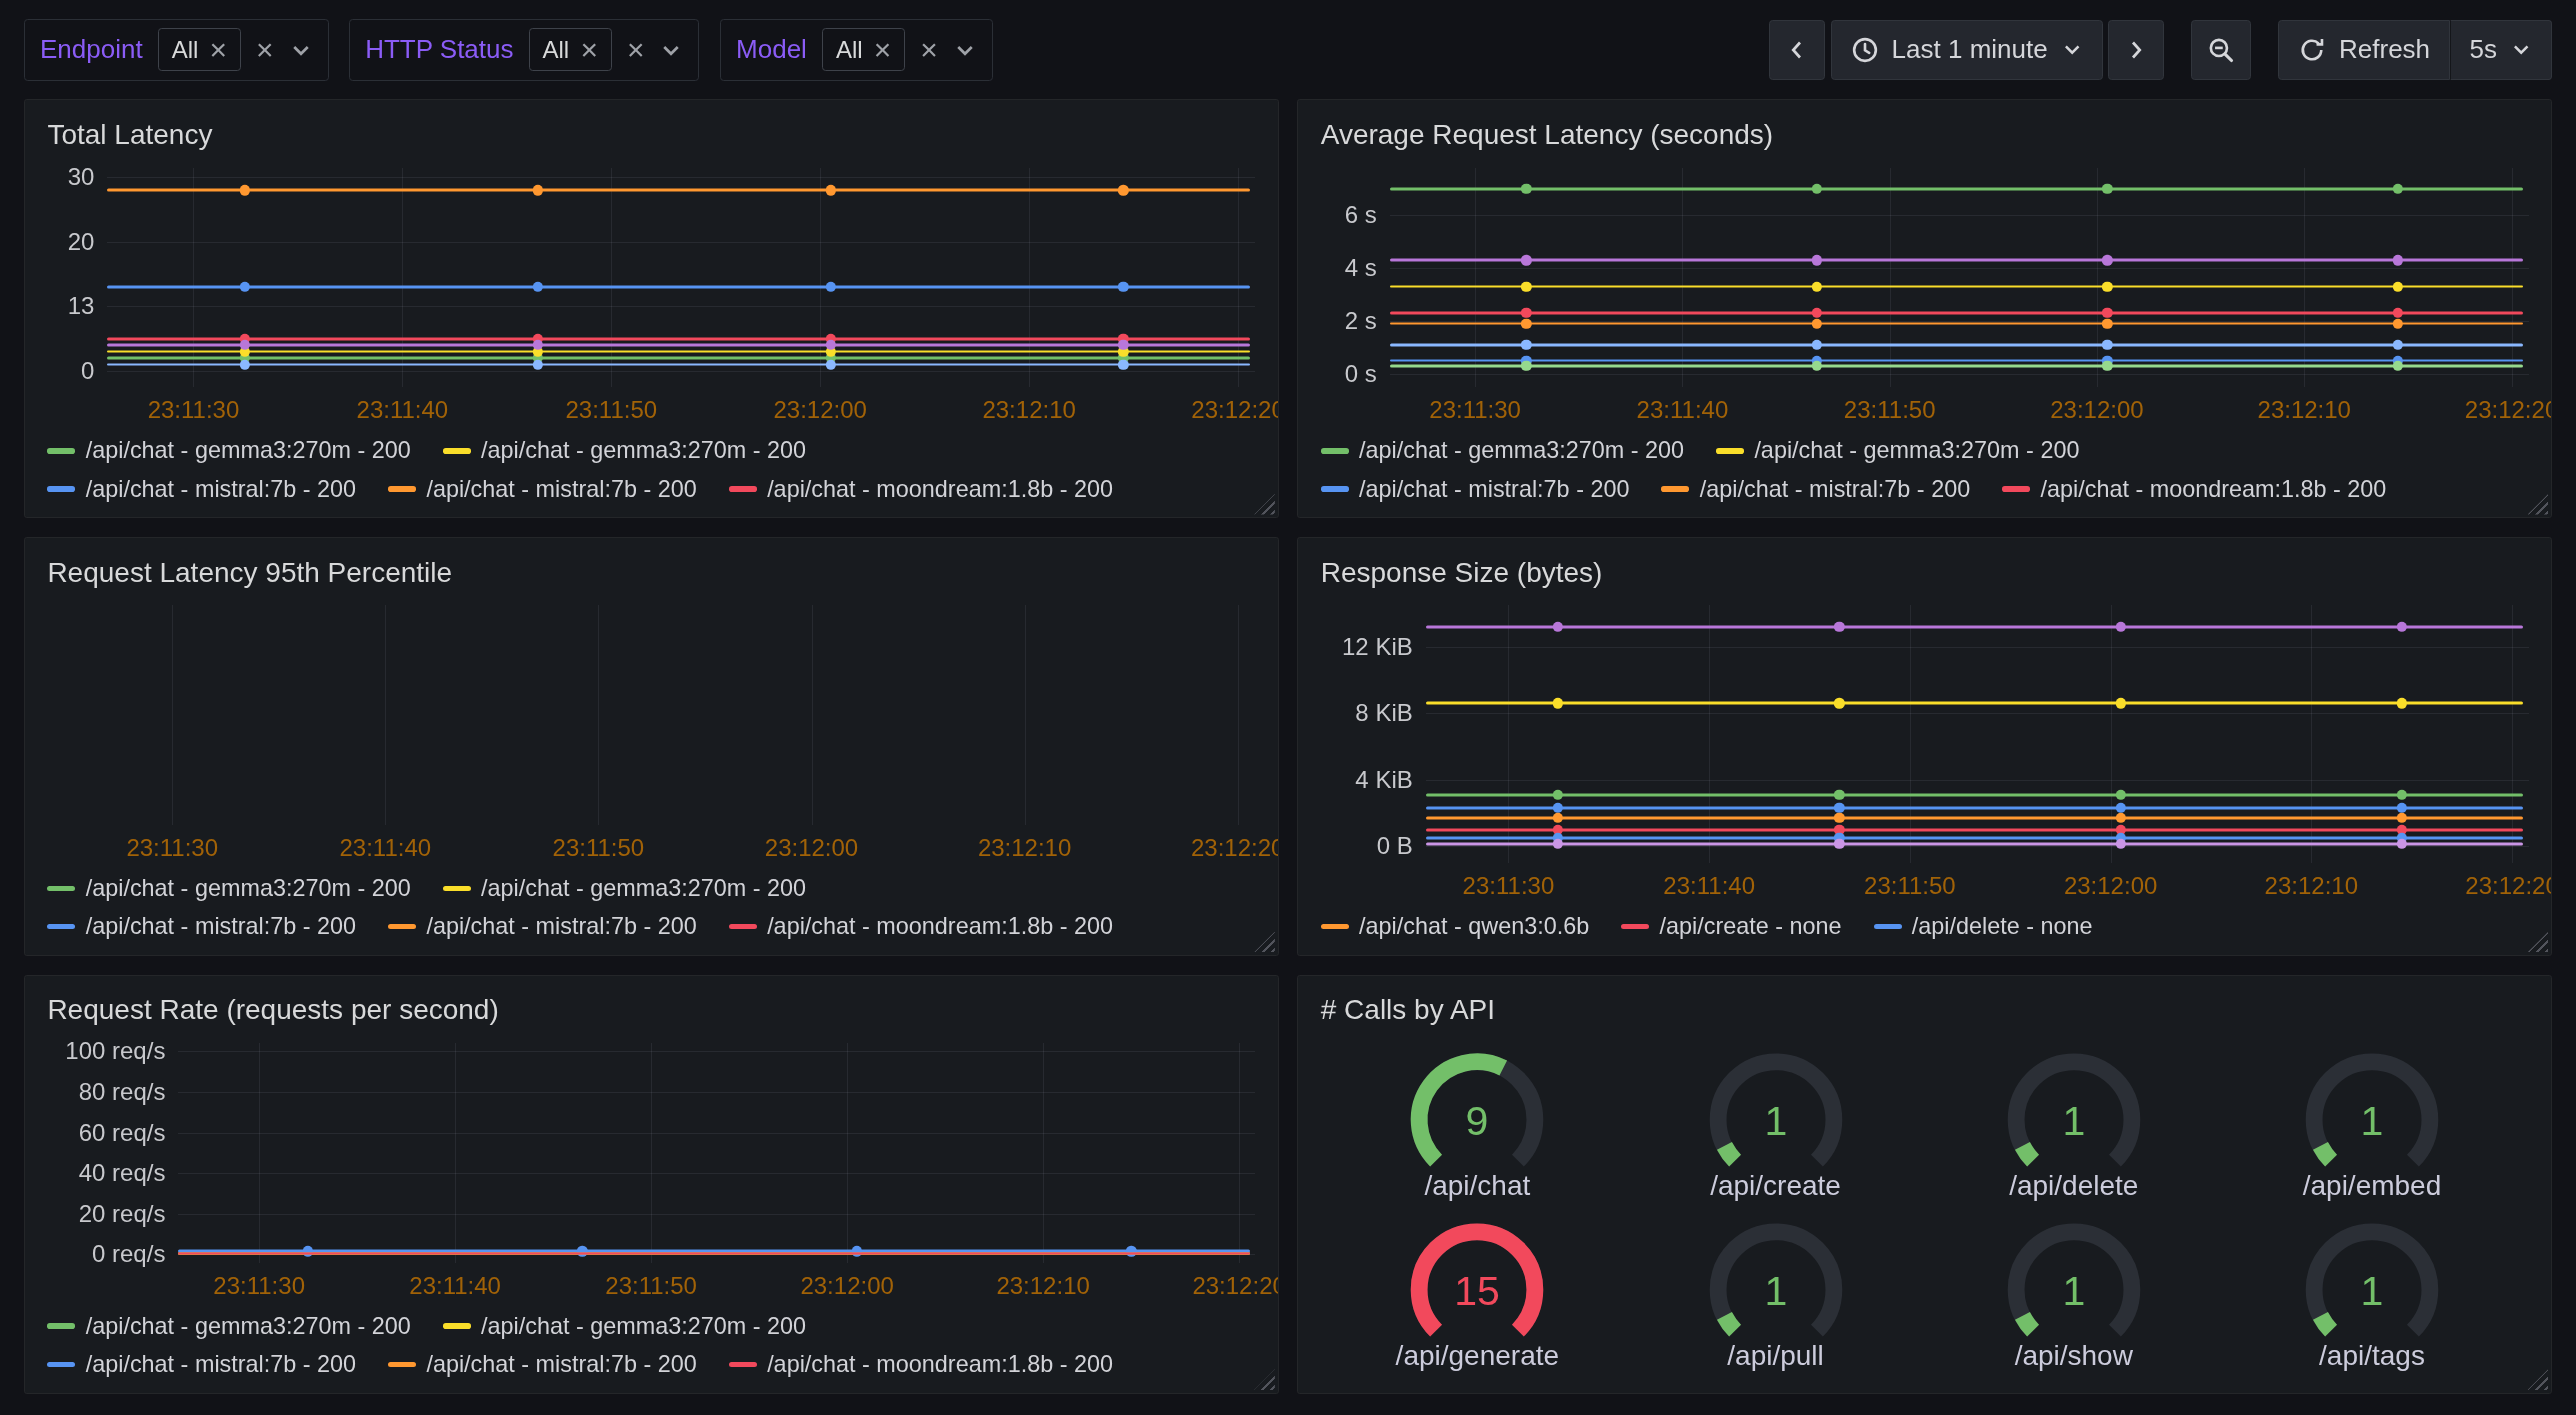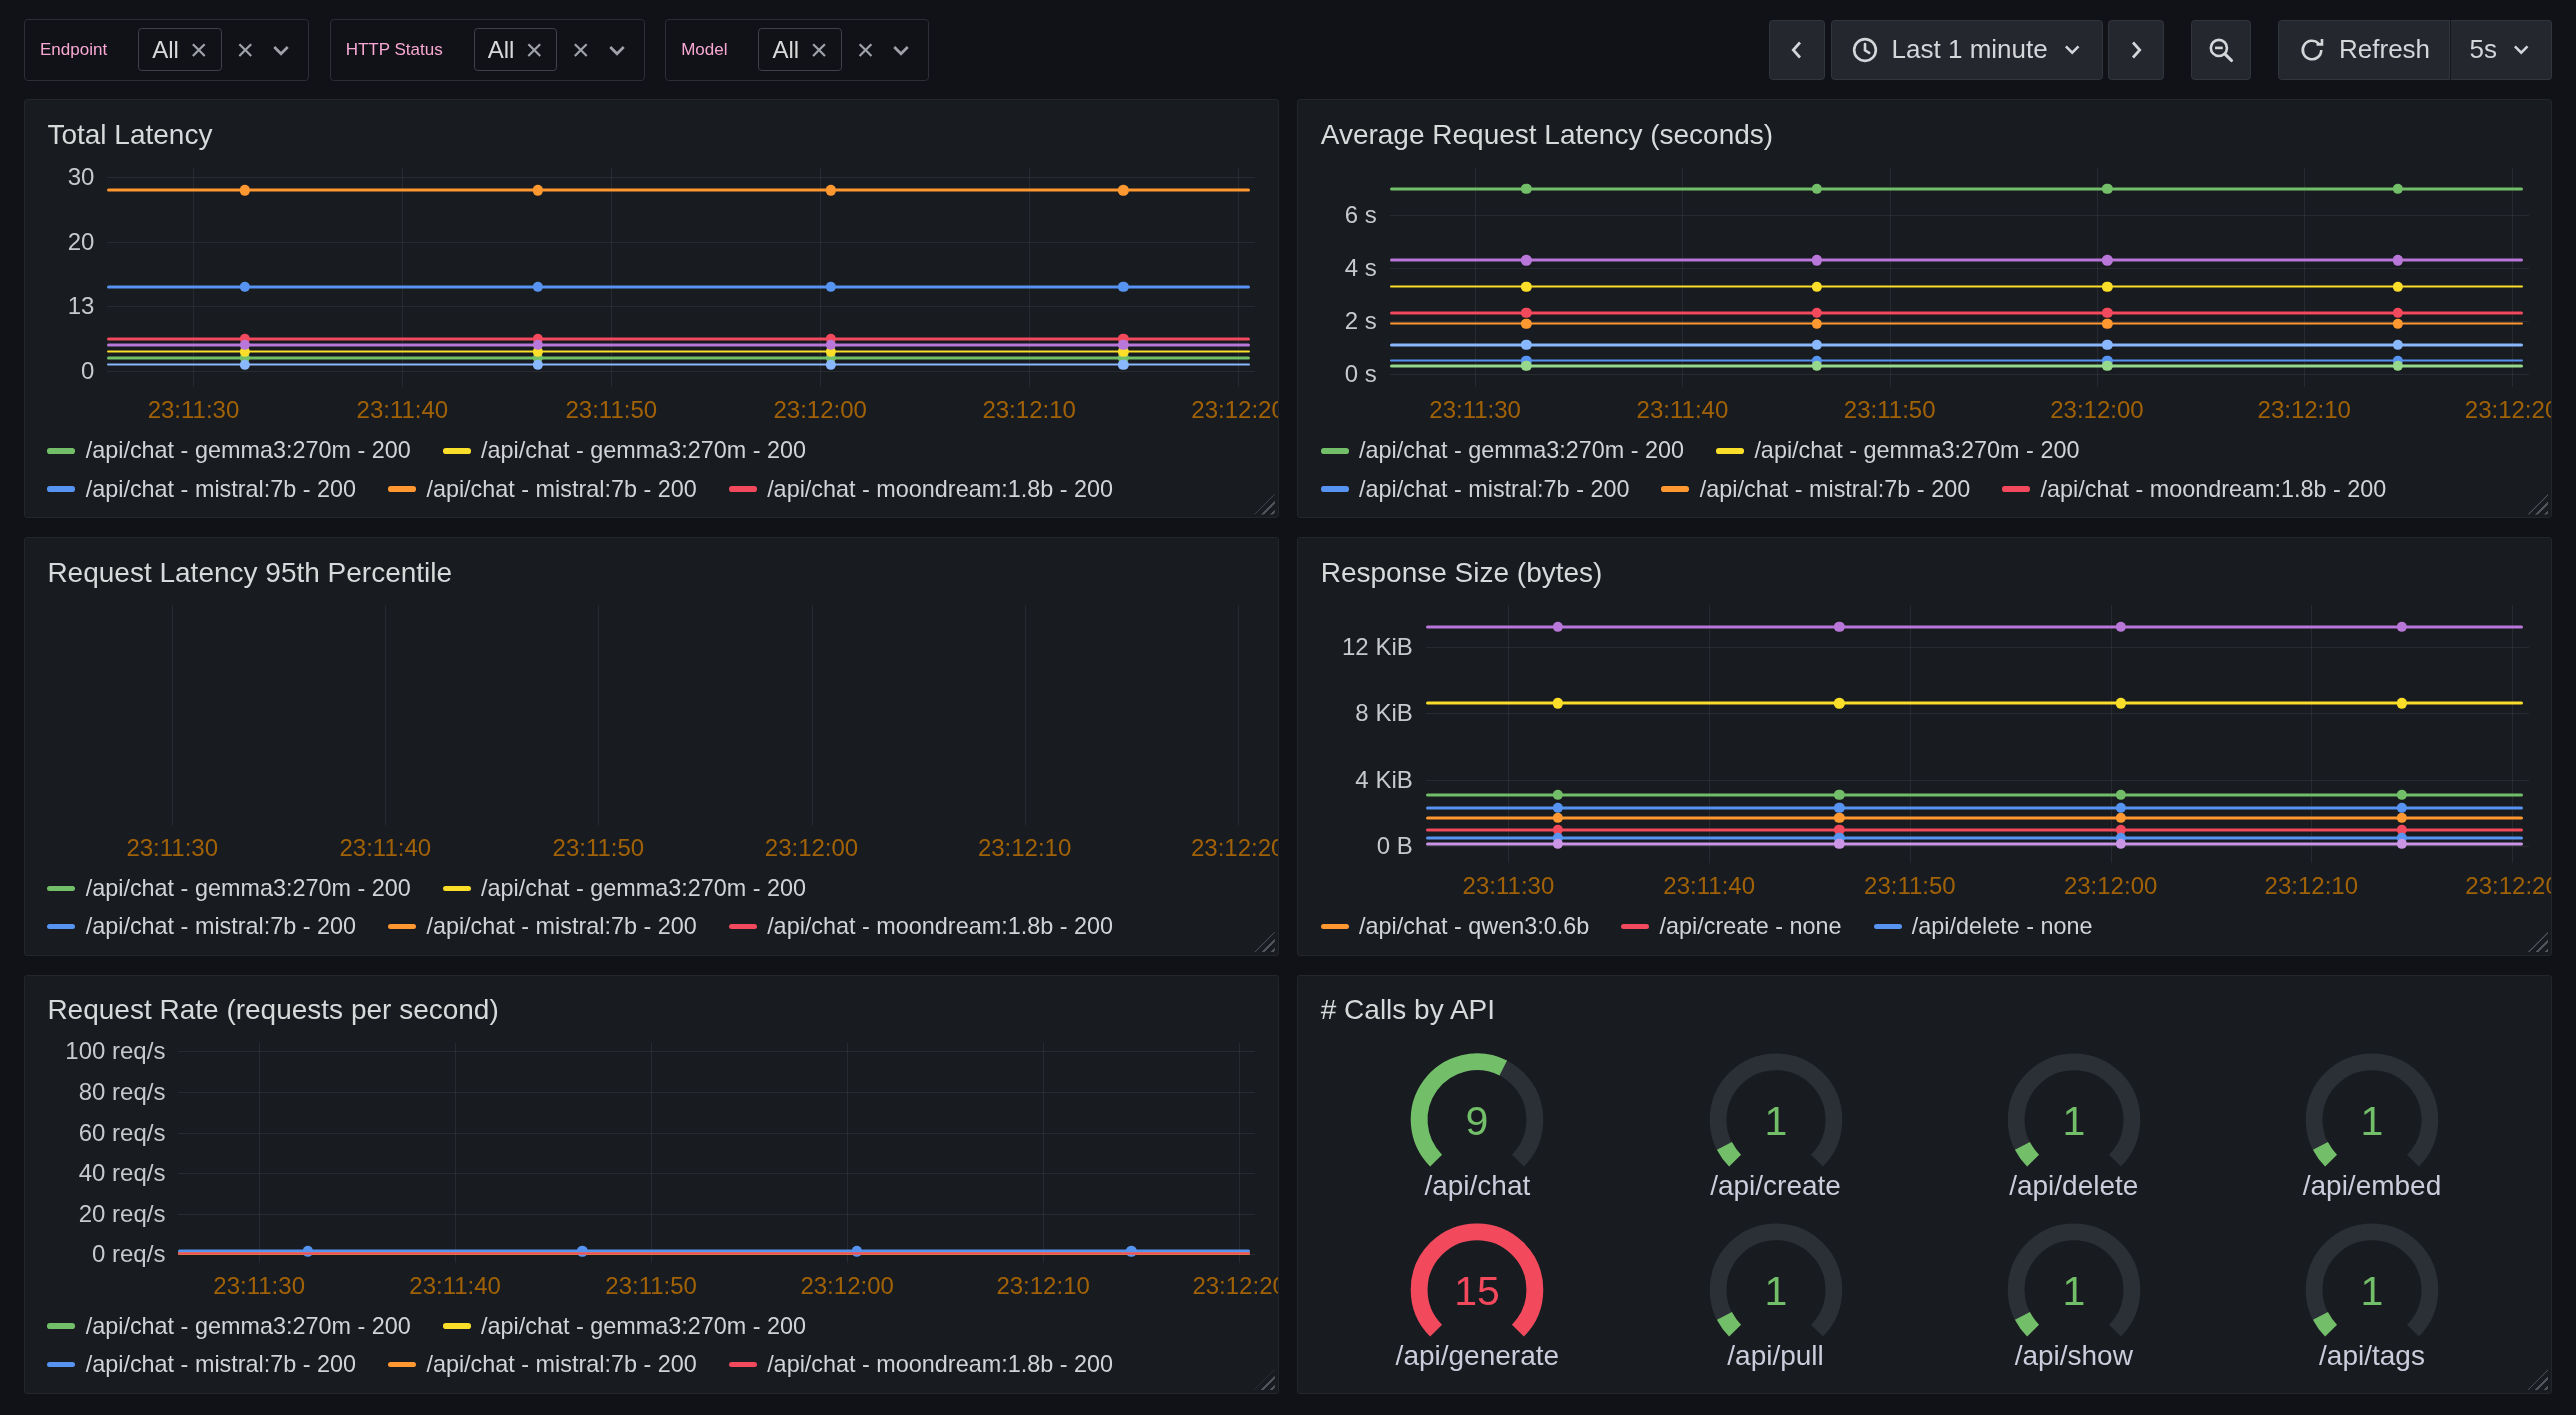--- a/index.html
+++ b/index.html
@@ -6,22 +6,22 @@
   html,body { margin:0; padding:0; background:#111217; }
   body {
     width:2576px; height:1415px; overflow:hidden;
     font-family:"Liberation Sans","DejaVu Sans",sans-serif;
     color:#ccccdc;
   }
   
   .toolbar { display:flex; justify-content:space-between; align-items:center; padding:18.7px 24px 15px; }
   .filters { display:flex; gap:20.6px; }
   .filter-group { display:flex; align-items:center; height:62px; border:0.9px solid #2b2f36; border-radius:3.7px; padding:0 15px; gap:15px; background:#111217; }
-  .filter-label { font-size:17px; color:#f9a8d4; white-space:nowrap; }
-  .chip { display:inline-flex; align-items:center; gap:11.2px; border:0.9px solid #3e424a; border-radius:3.7px; padding:5.6px 13px; font-size:24px; color:#d8d9da; cursor:pointer;margin-left:16px; }
+  .filter-label { font-size:26px; color:#8b5cf6; white-space:nowrap; }
+  .chip { display:inline-flex; align-items:center; gap:11.2px; border:0.9px solid #3e424a; border-radius:3.7px; padding:5.6px 13px; font-size:24px; color:#d8d9da; cursor:pointer; }
   .chip-x, .fg-x { color:#9fa2a8; font-size:30px; line-height:1; cursor:pointer; }
   .fg-caret { display:flex; align-items:center; color:#9fa2a8; cursor:pointer; }
   .time-controls { display:flex; align-items:center; gap:27px; }
   .time-nav { display:flex; gap:5.6px; }
   .btn { display:inline-flex; align-items:center; gap:13px; height:60px; padding:0 18.7px;
          background:#24272e; border:0.9px solid #31353c; border-radius:3.7px;
          color:#d5d6da; font-size:26px; font-family:inherit; cursor:pointer; white-space:nowrap; }
   .icon-btn { padding:0 15px; }
   .btn svg { display:block; }
   .btn-group { display:flex; }

